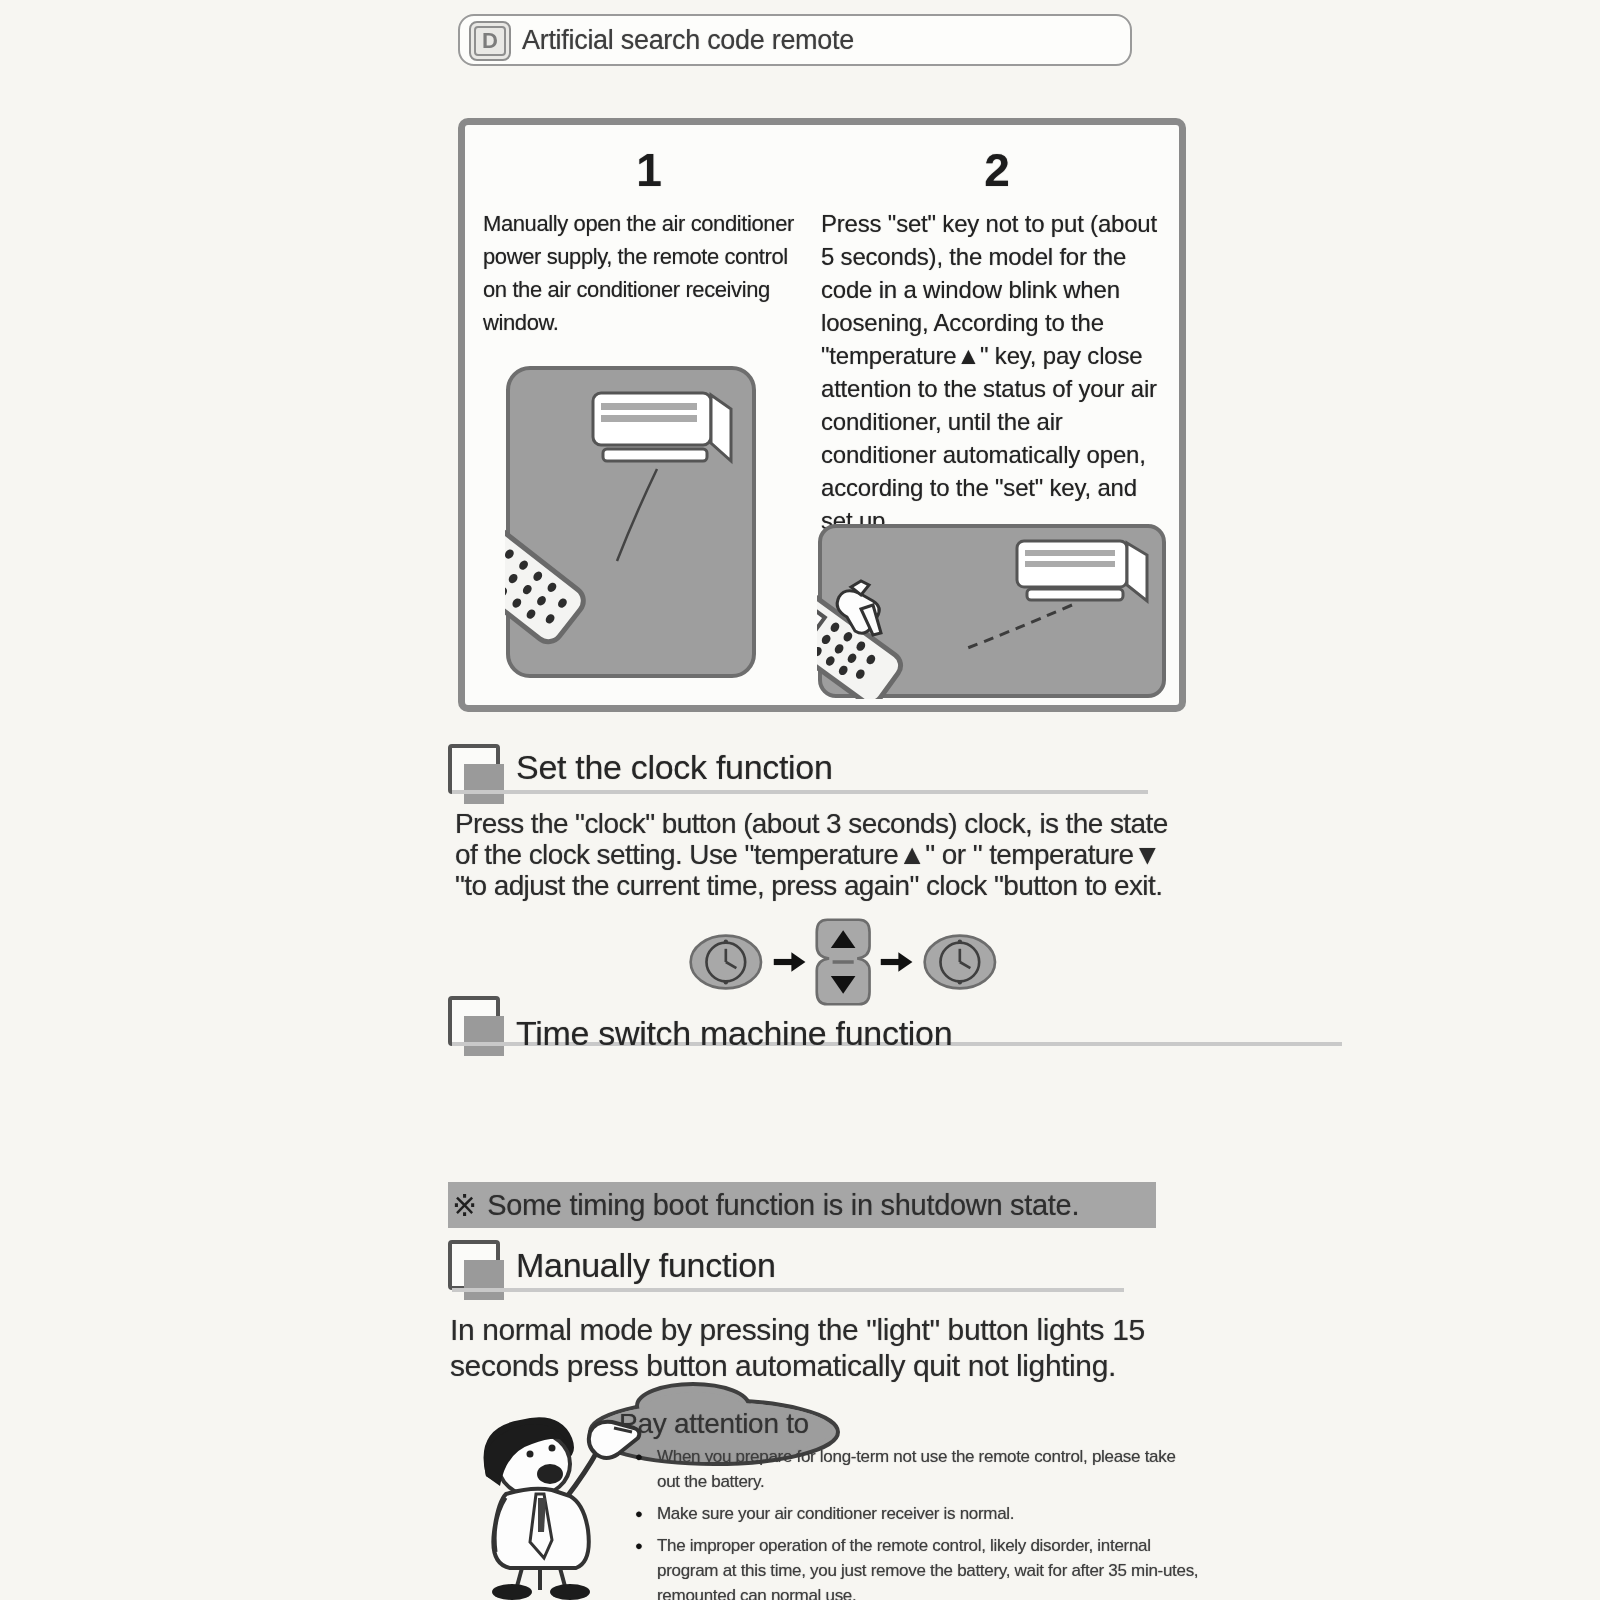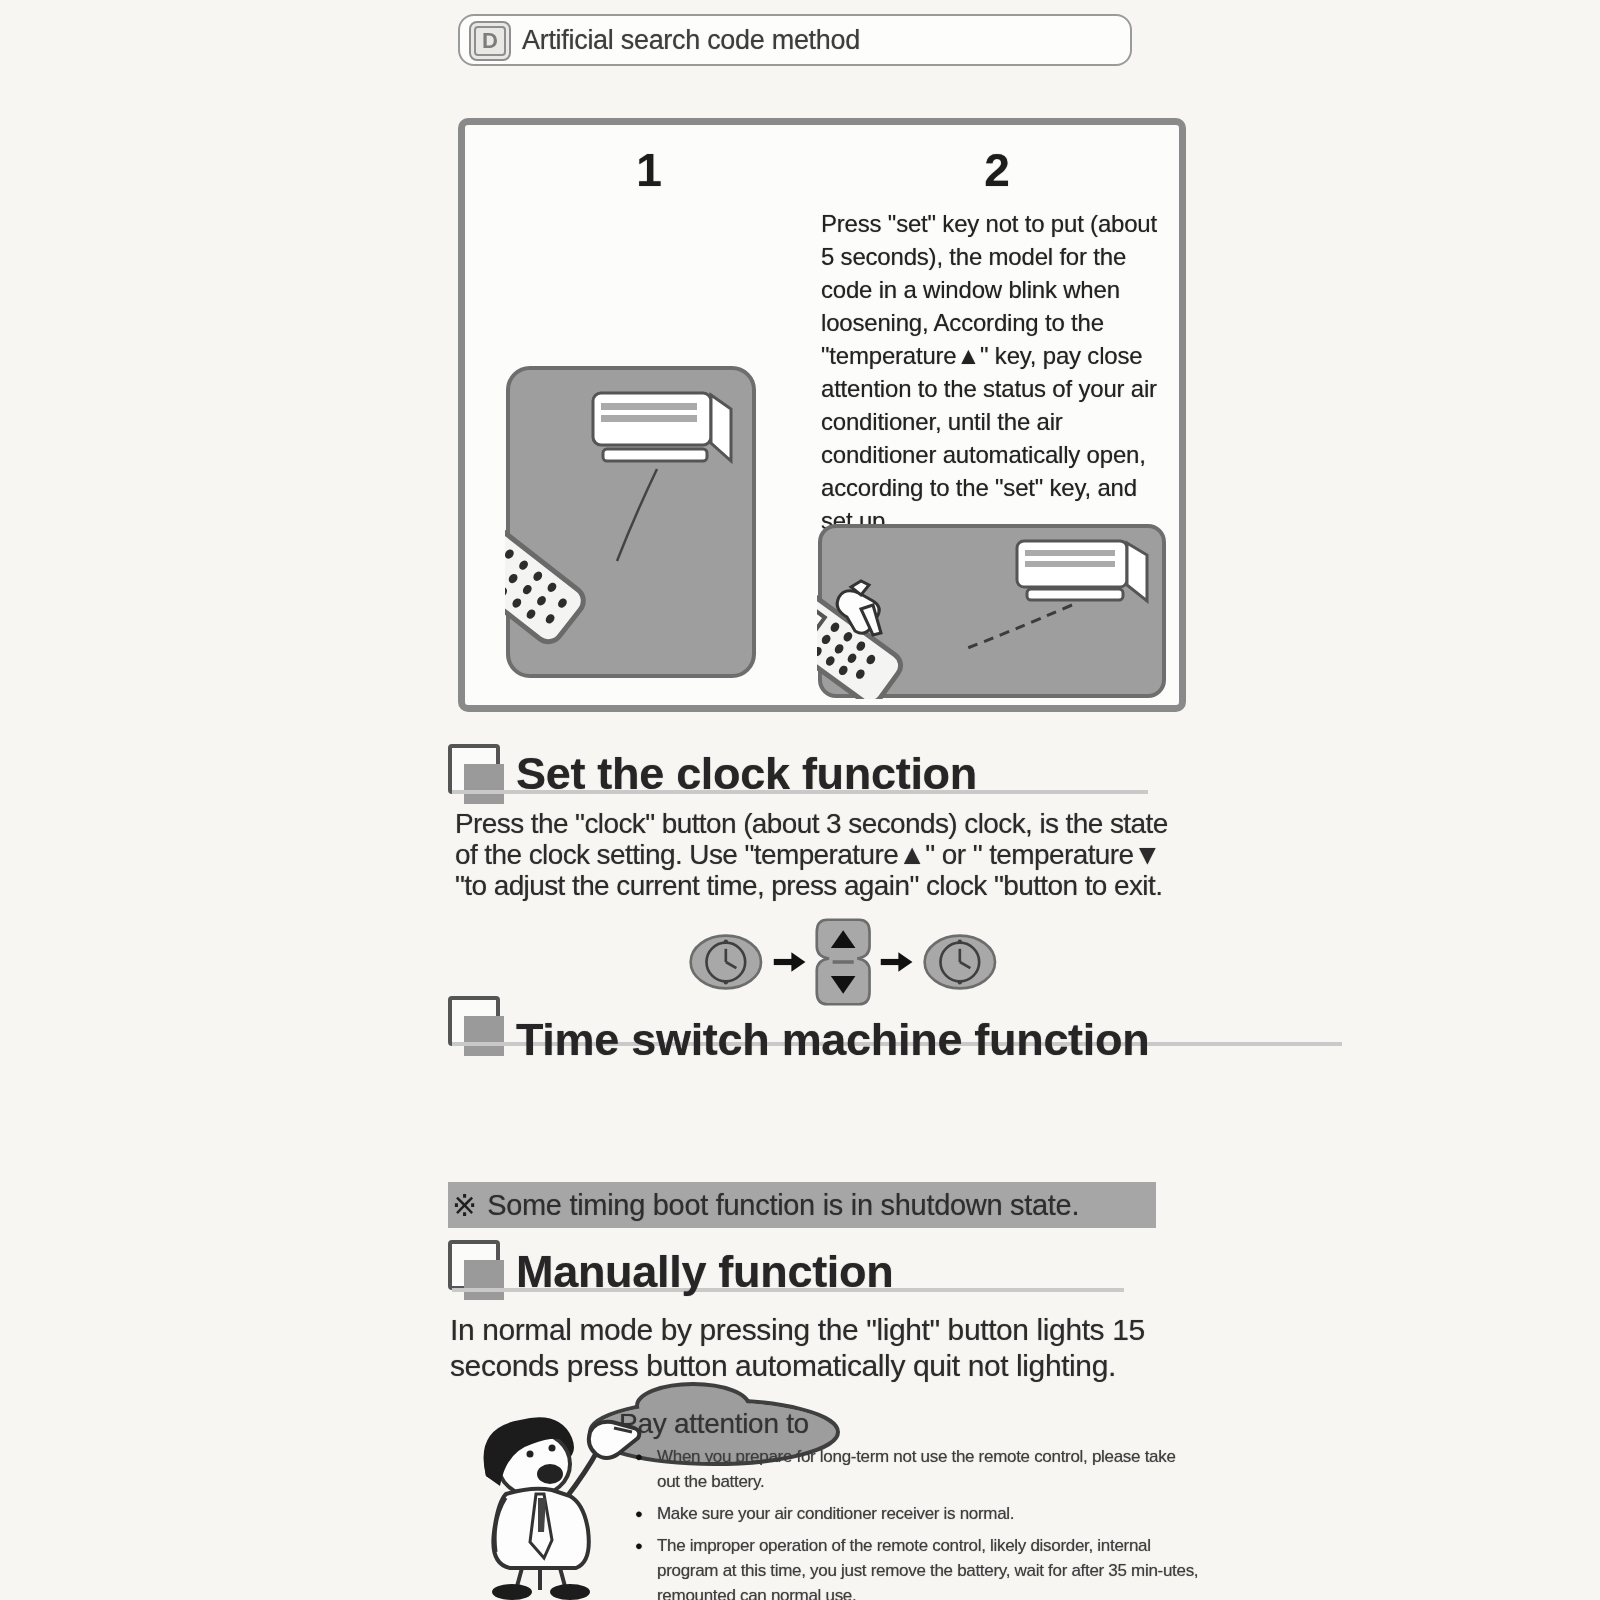--- a/index.html
+++ b/index.html
@@ -24,21 +24,21 @@
   .step-text{font-size:22px;line-height:33px;letter-spacing:-0.4px;color:#222;}
   .step2 .step-text{font-size:24px;line-height:33px;letter-spacing:-0.2px;}
   .illus{position:absolute;}
   .illus1{left:40px;top:240px;width:252px;height:314px;}
   .illus2{left:352px;top:398px;width:350px;height:176px;}
 
   
   .sq-icon{width:62px;height:62px;}
   .sq-outline{position:absolute;left:0;top:0;width:44px;height:42px;border:4px solid #555;border-radius:4px;background:#fbfbf9;}
   .sq-fill{position:absolute;left:16px;top:20px;width:40px;height:40px;background:#9a9a9a;}
-  .section-title{font-size:45px;color:#262626;letter-spacing:-0.3px;white-space:nowrap;font-weight:bold;}
+  .section-title{font-size:34px;color:#262626;letter-spacing:-0.3px;white-space:nowrap;}
   .underline{height:4px;background:#c9c9c9;}
 
   
   .body-text{font-size:28px;line-height:31px;letter-spacing:-0.6px;color:#2b2b2b;}
   .sec2-body{line-height:28px;letter-spacing:-0.8px;}
   .sec3-body{font-size:30px;line-height:36px;letter-spacing:-0.4px;}
 
   
   .note-bar{left:448px;top:1182px;width:708px;height:46px;background:#a6a6a6;display:flex;align-items:center;color:#2e2e2e;}
   .note-sym{font-size:30px;margin:0 10px 0 4px;color:#1f1f1f;}
@@ -56,27 +56,28 @@
 </style>
 </head>
 <body>
 
 <div id="canvas">
 
   <div class="abs header-pill">
     <div class="d-badge">
       <div class="d-badge-inner">D</div>
     </div>
-    <div class="header-title soft">Artificial search code method</div>
+    <div class="header-title soft">Artificial search code remote</div>
   </div>
 
   <div class="abs main-box">
 
     <div class="step-col step1">
       <div class="step-num soft">1</div>
+      <div class="step-text soft">Manually open the air conditioner power supply, the remote control on the air conditioner receiving window.</div>
     </div>
 
     <div class="step-col step2">
       <div class="step-num soft">2</div>
       <div class="step-text soft">Press "set" key not to put (about 5 seconds), the model for the code in a window blink when loosening, According to the "temperature▲" key, pay close attention to the status of your air conditioner, until the air conditioner automatically open, according to the "set" key, and set up.</div>
     </div>
 
     <div class="illus illus1">
       <svg width="252" height="314" viewBox="0 0 252 314">
         <rect x="3" y="3" width="246" height="308" rx="22" fill="#9e9e9e" stroke="#6e6e6e" stroke-width="4"></rect>

